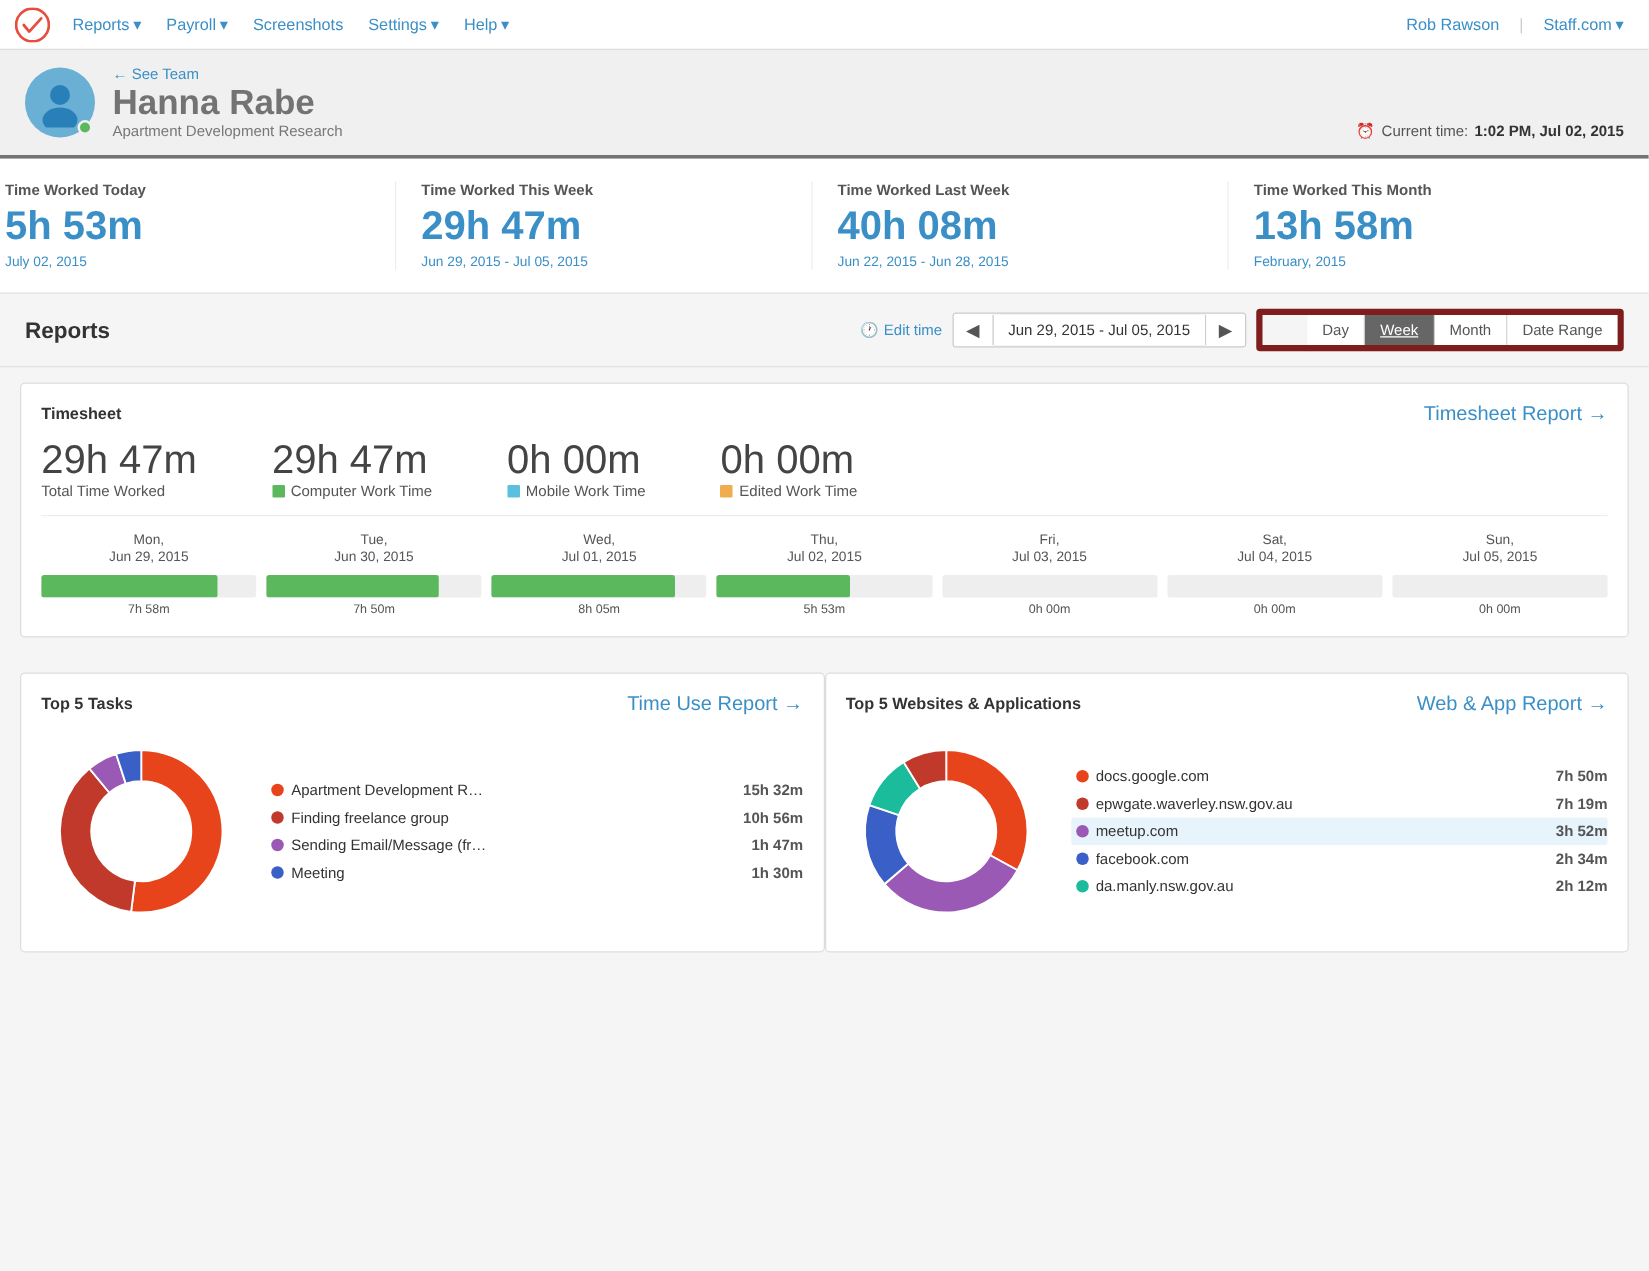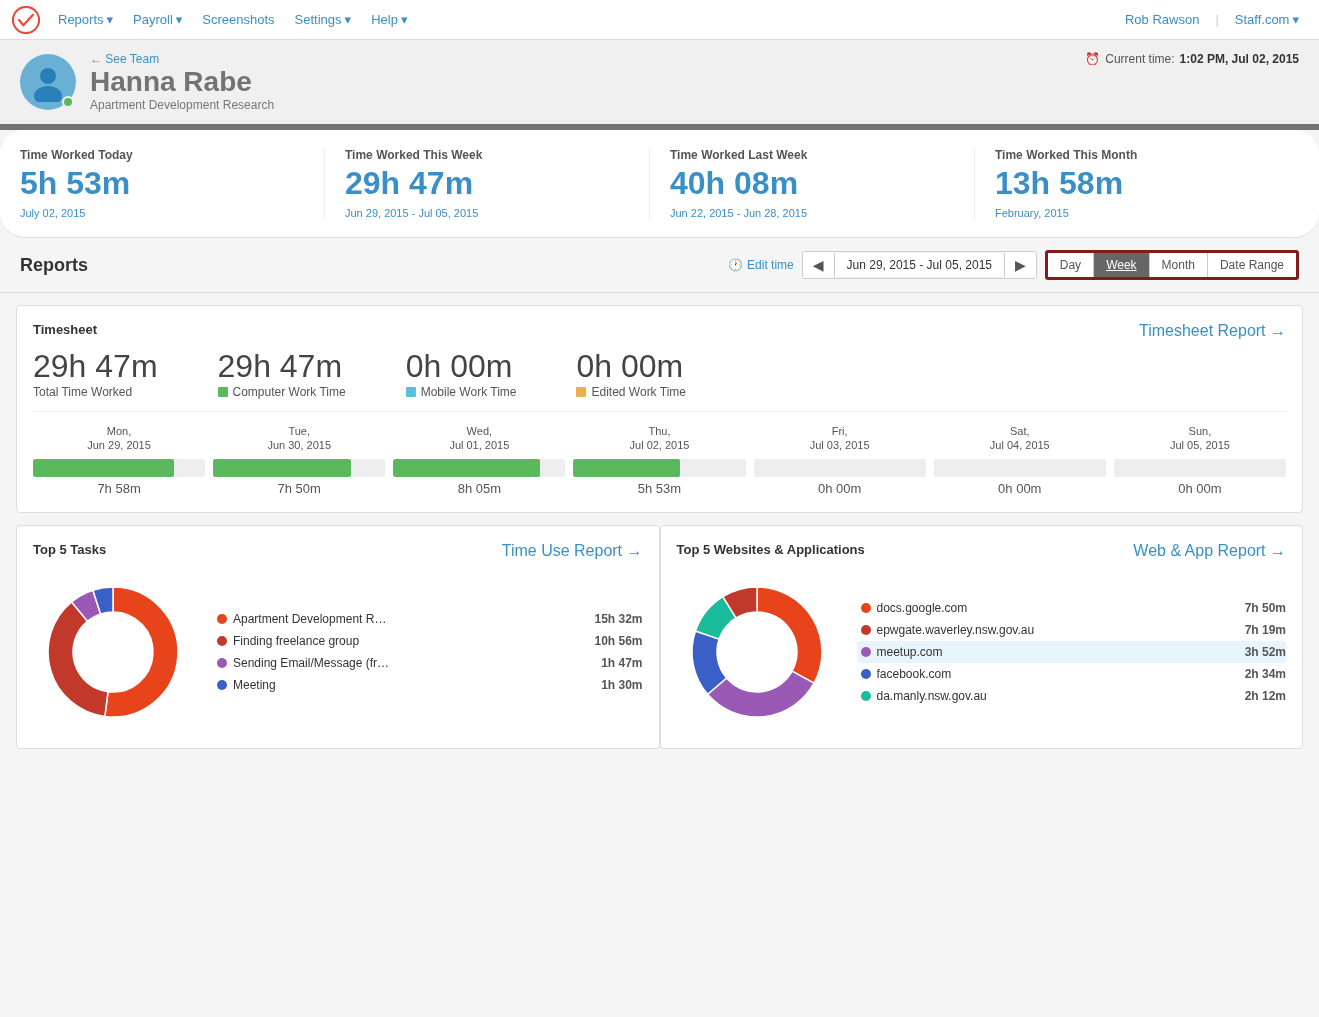--- a/index.html
+++ b/index.html
@@ -7,76 +7,76 @@
 
     
     .navbar { background: #fff; border-bottom: 1px solid #ddd; display: flex; align-items: center; height: 40px; padding: 0 12px; }
     .navbar-logo { width: 28px; height: 28px; margin-right: 10px; }
     .nav-links { display: flex; align-items: center; flex: 1; gap: 4px; }
     .nav-item { color: #3a8fc7; font-size: 13px; padding: 0 8px; cursor: pointer; display: flex; align-items: center; gap: 3px; }
     .nav-right { display: flex; align-items: center; gap: 8px; color: #3a8fc7; font-size: 13px; }
     .nav-divider { color: #ccc; }
 
     
-    .profile-header { background: #f0f0f0; border-bottom: 6px solid #737373; padding: 12px 20px; display: flex; align-items: flex-start; justify-content: space-between; }
+    .profile-header { background: #f0f0f0; border-bottom: 3px solid #737373; padding: 12px 20px; display: flex; align-items: flex-end; justify-content: space-between; }
     .profile-left { display: flex; align-items: center; gap: 14px; }
     .avatar-wrap { position: relative; width: 56px; height: 56px; }
     .avatar-circle { width: 56px; height: 56px; border-radius: 50%; background: #6ab0d4; display: flex; align-items: center; justify-content: center; overflow: hidden; }
     .avatar-circle svg { width: 40px; height: 40px; fill: #3a7ca8; }
     .avatar-badge { position: absolute; bottom: 2px; right: 2px; width: 12px; height: 12px; background: #5cb85c; border-radius: 50%; border: 2px solid #f0f0f0; }
     .see-team { color: #3a8fc7; font-size: 12px; cursor: pointer; }
     .profile-name { font-size: 28px; font-weight: bold; color: #737373; }
     .profile-role { font-size: 12px; color: #777; }
     .profile-right { color: #555; font-size: 12px; display: flex; align-items: center; gap: 5px; }
     .profile-right strong { color: #333; }
 
     
-    .stats-row { background: #fff; border-bottom: 1px solid #ddd; display: flex; padding: 18px 20px; gap: 0; border-radius: 25px; }
+    .stats-row { background: #fff; border-bottom: 1px solid #ddd; display: flex; padding: 18px 4px; gap: 0; }
     .stat-box { flex: 1; padding: 0 20px 0 0; border-right: 1px solid #eee; margin-right: 20px; }
     .stat-box:last-child { border-right: none; margin-right: 0; }
     .stat-label { font-size: 12px; color: #555; margin-bottom: 4px; font-weight: 600; }
     .stat-value { font-size: 32px; font-weight: bold; color: #3a8fc7; line-height: 1.1; }
     .stat-date { font-size: 11px; color: #3a8fc7; margin-top: 6px; }
 
     
     .reports-header { background: #f5f5f5; padding: 12px 20px; display: flex; align-items: center; justify-content: space-between; border-bottom: 1px solid #ddd; }
     .reports-title { font-size: 18px; font-weight: bold; color: #333; }
     .reports-controls { display: flex; align-items: center; gap: 8px; }
     .edit-time-btn { color: #3a8fc7; font-size: 12px; cursor: pointer; display: flex; align-items: center; gap: 4px; }
     .date-nav { display: flex; align-items: center; gap: 0; border: 1px solid #ccc; border-radius: 3px; overflow: hidden; }
     .date-nav-arrow { background: #fff; border: none; padding: 5px 10px; cursor: pointer; color: #555; font-size: 14px; }
     .date-range-label { background: #fff; padding: 5px 12px; font-size: 12px; color: #333; border-left: 1px solid #ccc; border-right: 1px solid #ccc; }
-    .period-buttons { display: flex; border: 3px solid #7f1d1d; border-radius: 3px; overflow: hidden; }
+    .period-buttons { display: flex; border: 5px solid #7f1d1d; border-radius: 3px; overflow: hidden; padding-left: 36px; }
     .period-btn { padding: 5px 12px; font-size: 12px; cursor: pointer; background: #fff; border: none; color: #555; border-right: 1px solid #ccc; }
     .period-btn:last-child { border-right: none; }
     .period-btn.active { background: #666; color: #fff; text-decoration: underline; }
 
     
     .main-content { padding: 12px 16px; background: #f5f5f5; }
-    .card { background: #fff; border: 1px solid #ddd; border-radius: 4px; margin-bottom: 12px; padding: 16px; }
+    .card { background: #fff; border: 1px solid #ddd; border-radius: 4px; margin-bottom: 28px; padding: 16px; }
     .card-header { display: flex; justify-content: space-between; align-items: flex-start; margin-bottom: 8px; }
     .card-title { font-size: 13px; font-weight: 600; color: #333; }
     .card-link { font-size: 16px; color: #3a8fc7; cursor: pointer; }
 
     .timesheet-values { display: flex; gap: 60px; margin-bottom: 12px; }
     .ts-val { }
     .ts-big { font-size: 32px; color: #444; font-weight: 300; }
     .ts-sub { font-size: 12px; color: #555; display: flex; align-items: center; gap: 5px; }
     .dot { width: 10px; height: 10px; display: inline-block; border-radius: 1px; }
     .dot-green { background: #5cb85c; }
     .dot-blue { background: #5bc0de; }
     .dot-yellow { background: #f0ad4e; }
 
     
     .day-bars { display: flex; gap: 8px; margin-top: 10px; border-top: 1px solid #eee; padding-top: 12px; }
     .day-col { flex: 1; text-align: center; }
     .day-label { font-size: 11px; color: #555; margin-bottom: 6px; line-height: 1.3; }
     .bar-track { background: #eee; border-radius: 2px; height: 18px; display: flex; overflow: hidden; margin-bottom: 4px; }
     .bar-fill { background: #5cb85c; height: 100%; border-radius: 2px; }
-    .bar-val { font-size: 13px; color: #555; }
+    .bar-val { font-size: 10px; color: #555; }
 
     
     .bottom-row { display: flex; gap: 0; }
     .bottom-card { flex: 1; background: #fff; border: 1px solid #ddd; border-radius: 4px; padding: 16px; }
 
     
     .chart-area { display: flex; align-items: center; gap: 20px; margin-top: 12px; }
     .donut-wrap { position: relative; width: 160px; height: 160px; flex-shrink: 0; }
     .donut-wrap svg { width: 160px; height: 160px; }
     .legend { flex: 1; }

